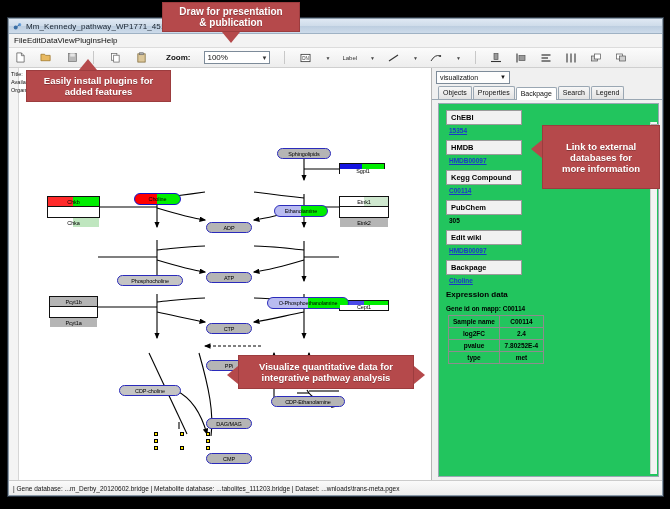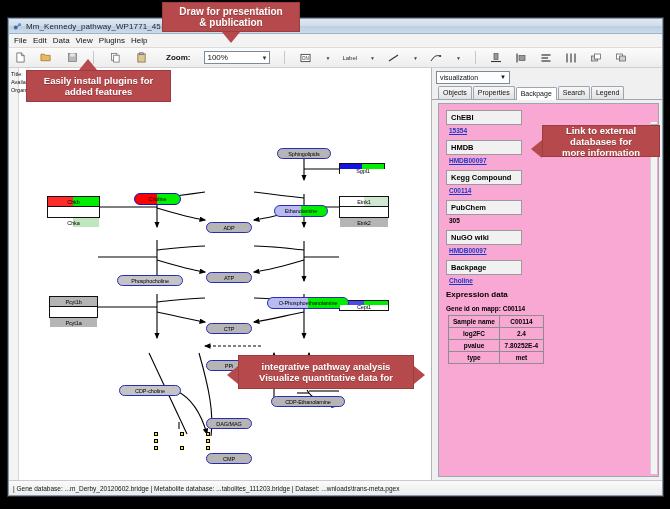--- a/index.html
+++ b/index.html
@@ -33,21 +33,21 @@
   .titlebar .tb-icon { width: 9px; height: 9px; flex: 0 0 auto; }
   .titlebar .tb-text {
     font-size: 8px; color: #15212e; white-space: nowrap;
     letter-spacing: .1px;
   }
 
   .menubar {
     height: 14px; flex: 0 0 auto;
     background: #f3f3f3;
     border-bottom: 1px solid #dcdcdc;
-    display: flex; align-items: center; padding-left: 5px; gap: 6px;
+    display: flex; align-items: center; padding-left: 5px; gap: 0;
   }
   .menubar .mi { font-size: 8px; color: #111; cursor: default; }
 
   .toolbar {
     height: 20px; flex: 0 0 auto;
     background: linear-gradient(to bottom,#fbfbfb,#ededed);
     border-bottom: 1px solid #cfcfcf;
     display: flex; align-items: center; padding: 0 4px; gap: 12px;
     position: relative;
   }
@@ -110,21 +110,21 @@
     background: #f0f0f0;
   }
   .tab {
     font-size: 7px; padding: 1px 4px 1px 4px; color: #111;
     border: 1px solid #9aa7b3; border-bottom: none;
     background: linear-gradient(to bottom,#f7f7f7,#e2e2e2);
     border-radius: 2px 2px 0 0; line-height: 10px;
   }
   .tab.active { background: #ffffff; position: relative; top: 1px; }
   .backpage {
-    flex: 1 1 auto; background: #f9a8d4; margin: 3px 3px 3px 6px;
+    flex: 1 1 auto; background: #22c55e; margin: 3px 3px 3px 6px;
     border: 1px solid #9aa7b3; overflow: hidden;
     padding: 6px 7px; position: relative;
     font-size: 7px; color: #000;
   }
   .db-head {
     display: inline-block;
     border: 1px solid #9a9a9a;
     background: #f1f1f1;
     font-weight: bold; font-size: 7.5px;
     padding: 2px 6px 2px 4px; min-width: 76px;
@@ -522,21 +522,21 @@
 
           <div class="db-head">HMDB</div>
           <a class="db-link">HMDB00097</a>
 
           <div class="db-head">Kegg Compound</div>
           <a class="db-link">C00114</a>
 
           <div class="db-head">PubChem</div>
           <span class="db-plain">305</span>
 
-          <div class="db-head">NuGO wiki</div>
+          <div class="db-head">Edit wiki</div>
           <a class="db-link">HMDB00097</a>
 
           <div class="db-head">Backpage</div>
           <a class="db-link">Choline</a>
 
           <div class="expr-title">Expression data</div>
           <div class="gene-id">Gene id on mapp: C00114</div>
 
           <table class="expr">
             <tbody>
@@ -581,32 +581,32 @@
 
   <div class="callout" style="left:26px;top:70px;width:145px;height:32px;font-size:9.5px;">
     <div>
       <div>Easily install plugins for</div>
       <div>added features</div>
     </div>
   </div>
   <div class="arrow-up" style="left:79px;top:59px;"></div>
   <div class="arrow-stem" style="left:84px;top:66px;width:8px;height:6px;"></div>
 
-  <div class="callout" style="left:542px;top:125px;width:118px;height:32px;font-size:9.5px;">
+  <div class="callout" style="left:542px;top:125px;width:118px;height:64px;font-size:9.5px;">
     <div>
       <div>Link  to external</div>
       <div>databases  for</div>
       <div>more information</div>
     </div>
   </div>
   <div class="arrow-left" style="left:531px;top:140px;"></div>
 
   <div class="callout" style="left:238px;top:355px;width:176px;height:34px;font-size:9.5px;">
     <div>
+      <div>Visualize quantitative data  for</div>
       <div>integrative pathway analysis</div>
-      <div>Visualize quantitative data  for</div>
     </div>
   </div>
   <div class="arrow-left" style="left:227px;top:366px;"></div>
   <div class="arrow-left" style="left:414px;top:366px;border-right-color:transparent;border-left:11px solid #b5494b;"></div>
 
 
 </div>
 
 </body></html>

